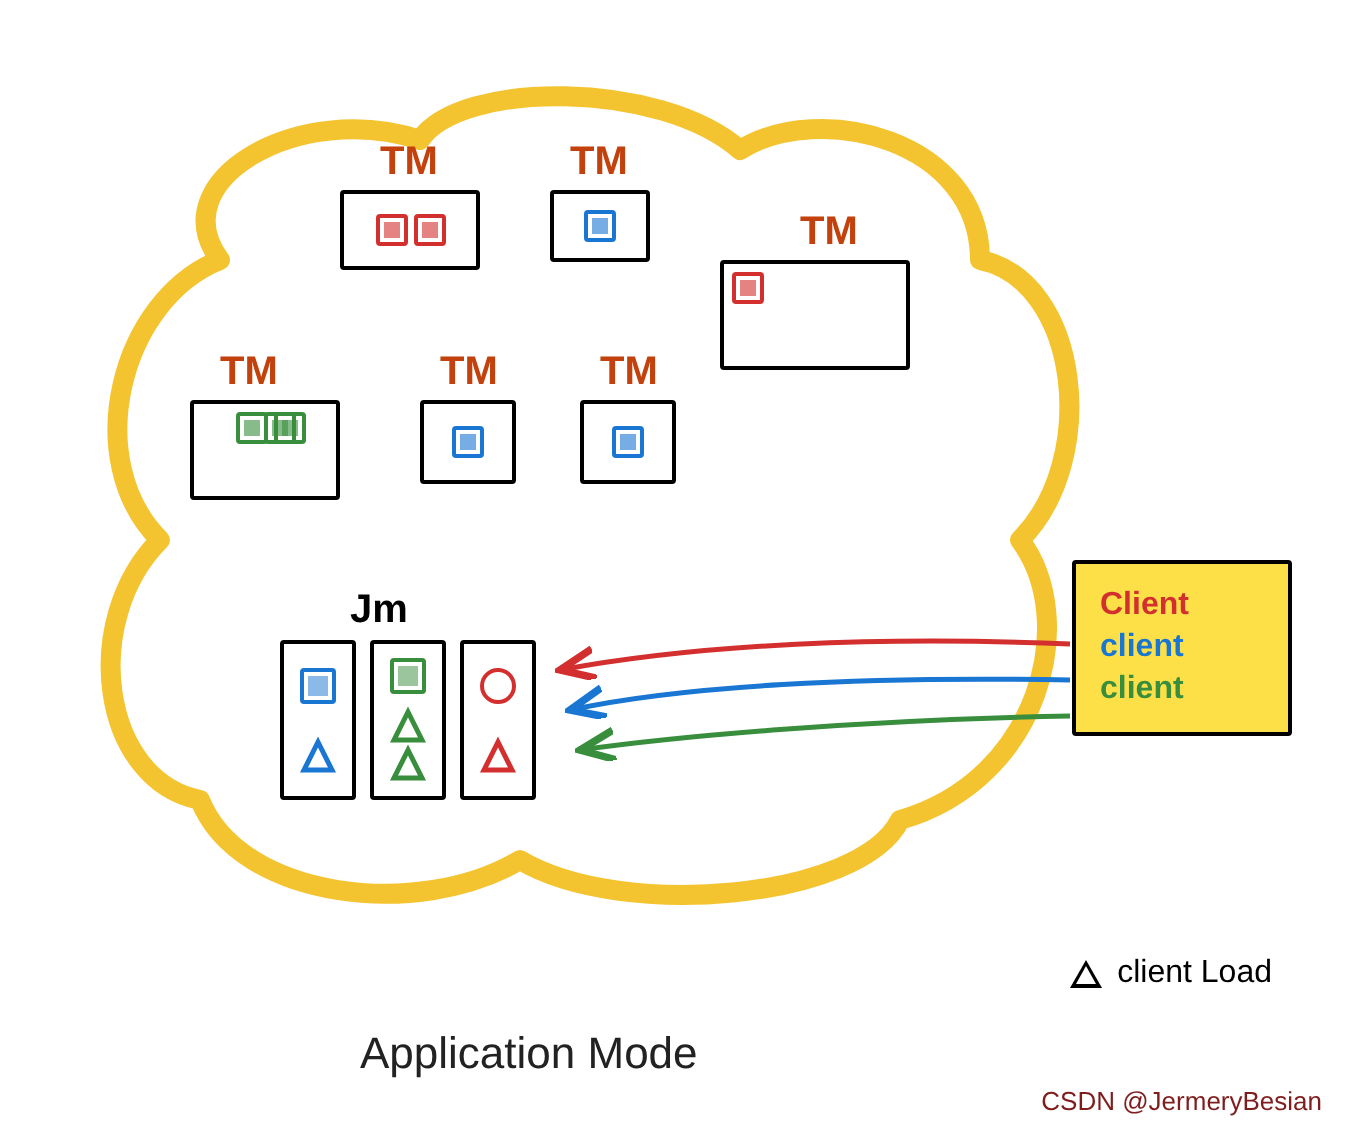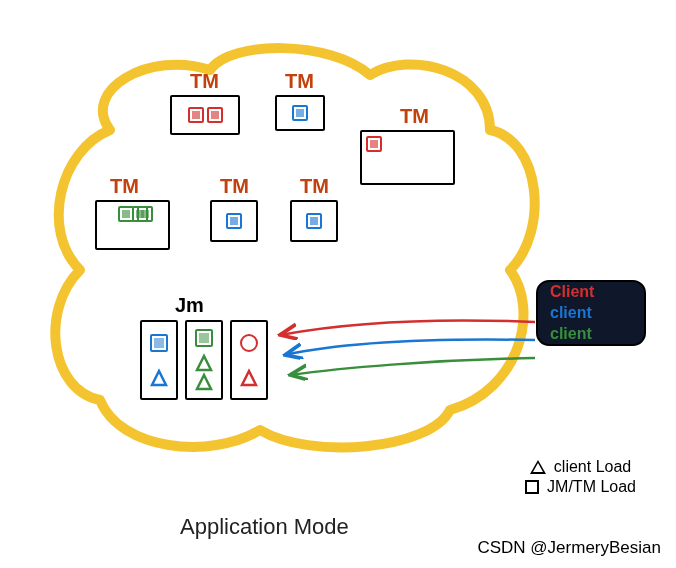--- a/index.html
+++ b/index.html
@@ -87,23 +87,23 @@
       top: 280px;
     }
     .deployer-label {
       font-size: 18px;
       font-weight: bold;
       margin-bottom: 4px;
     }
     .deployer-box {
       border: 2.5px solid #000;
       width: 110px;
-      padding: 0 12px;
-      background: #0f172a;
-      border-radius: 13px;
+      padding: 11px 12px;
+      background: #fde047;
+      border-radius: 2px;
     }
     .client-text {
       font-size: 16px;
       font-weight: bold;
       line-height: 1.3;
     }
     .client-text.red { color: #d32f2f; }
     .client-text.blue { color: #1976d2; }
     .client-text.green { color: #388e3c; }
     .legend {
@@ -149,22 +149,22 @@
       bottom: 28px;
       font-family: Arial, sans-serif;
       font-size: 22px;
       color: #222;
     }
     .watermark {
       position: absolute;
       right: 15px;
       bottom: 10px;
       font-family: Arial, sans-serif;
-      font-size: 17px;
-      color: #000000;
+      font-size: 13px;
+      color: #7f1d1d;
     }
     .arrows {
       position: absolute;
       left: 0;
       top: 0;
       pointer-events: none;
     }
     .jm-slot {
       width: 18px;
       height: 18px;
@@ -302,21 +302,17 @@
   <path d="M 535 322 C 440 318, 350 322, 280 335" fill="none" stroke="#d32f2f" stroke-width="2.5" marker-end="url(#arrR)"></path>
   <path d="M 535 340 C 430 338, 340 343, 285 355" fill="none" stroke="#1976d2" stroke-width="2.5" marker-end="url(#arrB)"></path>
   <path d="M 535 358 C 430 360, 340 368, 290 375" fill="none" stroke="#388e3c" stroke-width="2.5" marker-end="url(#arrG)"></path>
 </svg>
 
 <div class="legend">
   <div class="legend-row">
     <div class="legend-triangle"></div>
     <span>client Load</span>
   </div>
-  <div class="legend-row">
-    <div class="legend-square"></div>
-    <span>JM/TM Load</span>
-  </div>
 </div>
 
 <div class="caption">Application Mode</div>
 
 <div class="watermark">CSDN @JermeryBesian</div>
 
 </body></html>

